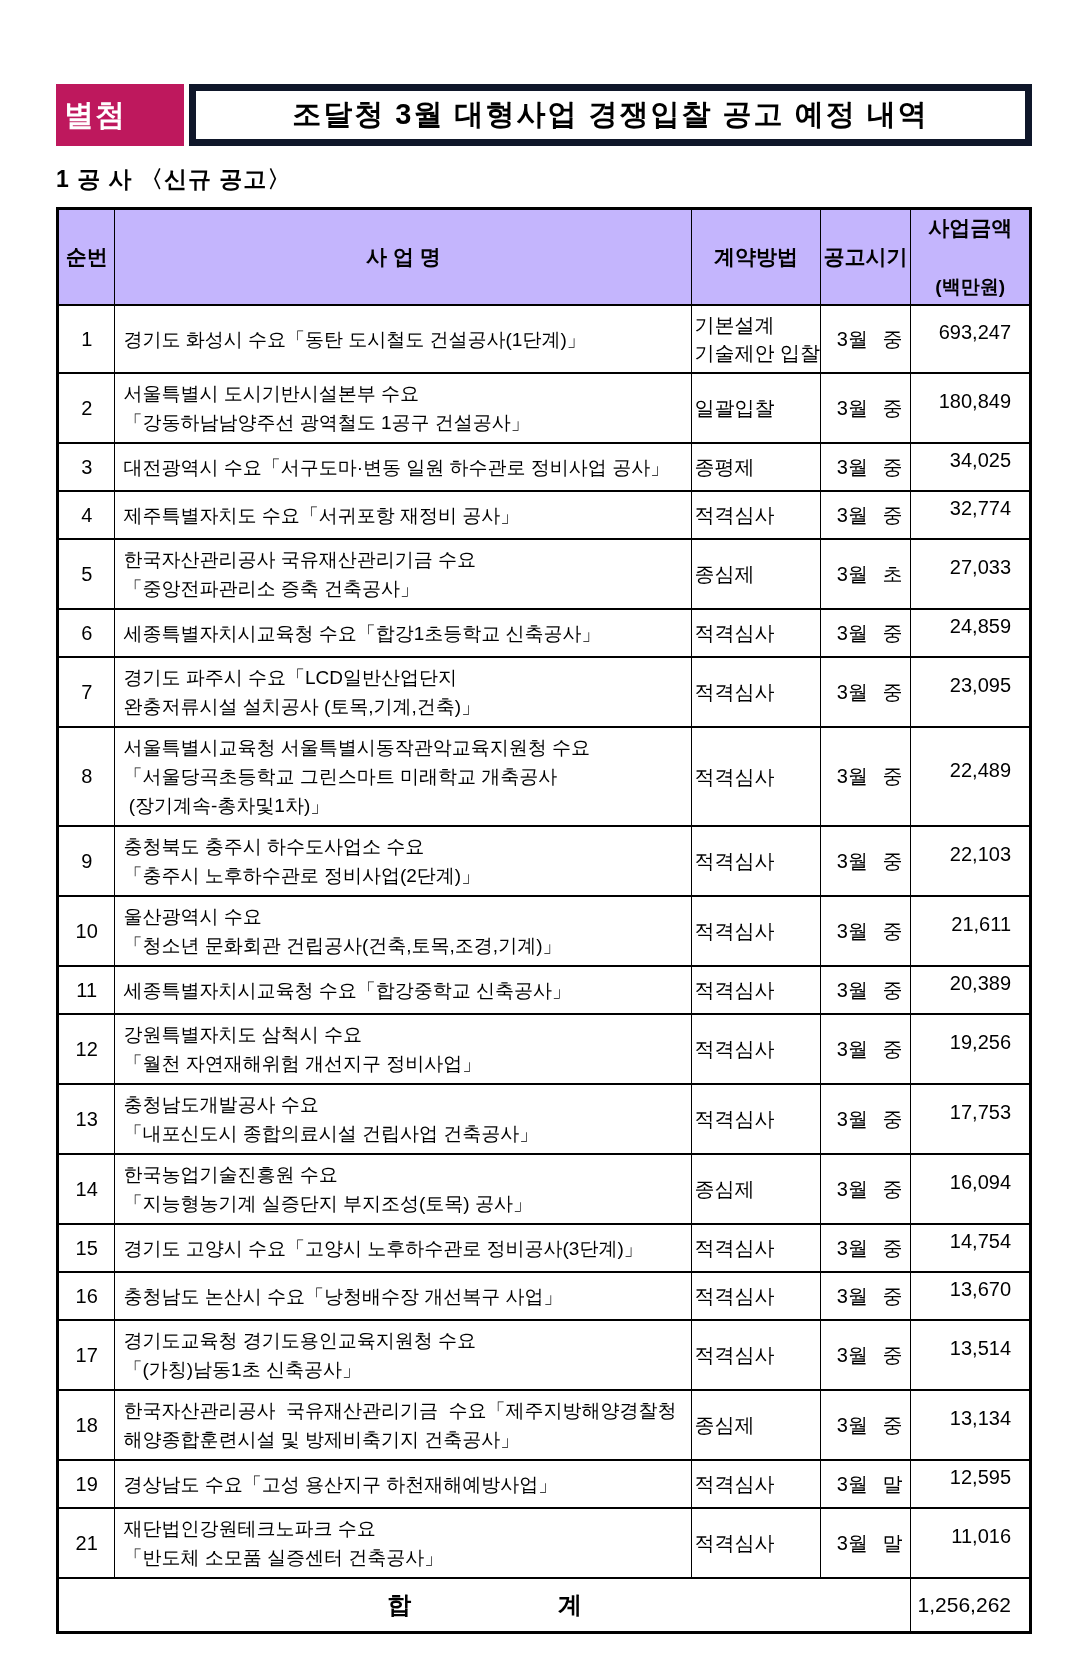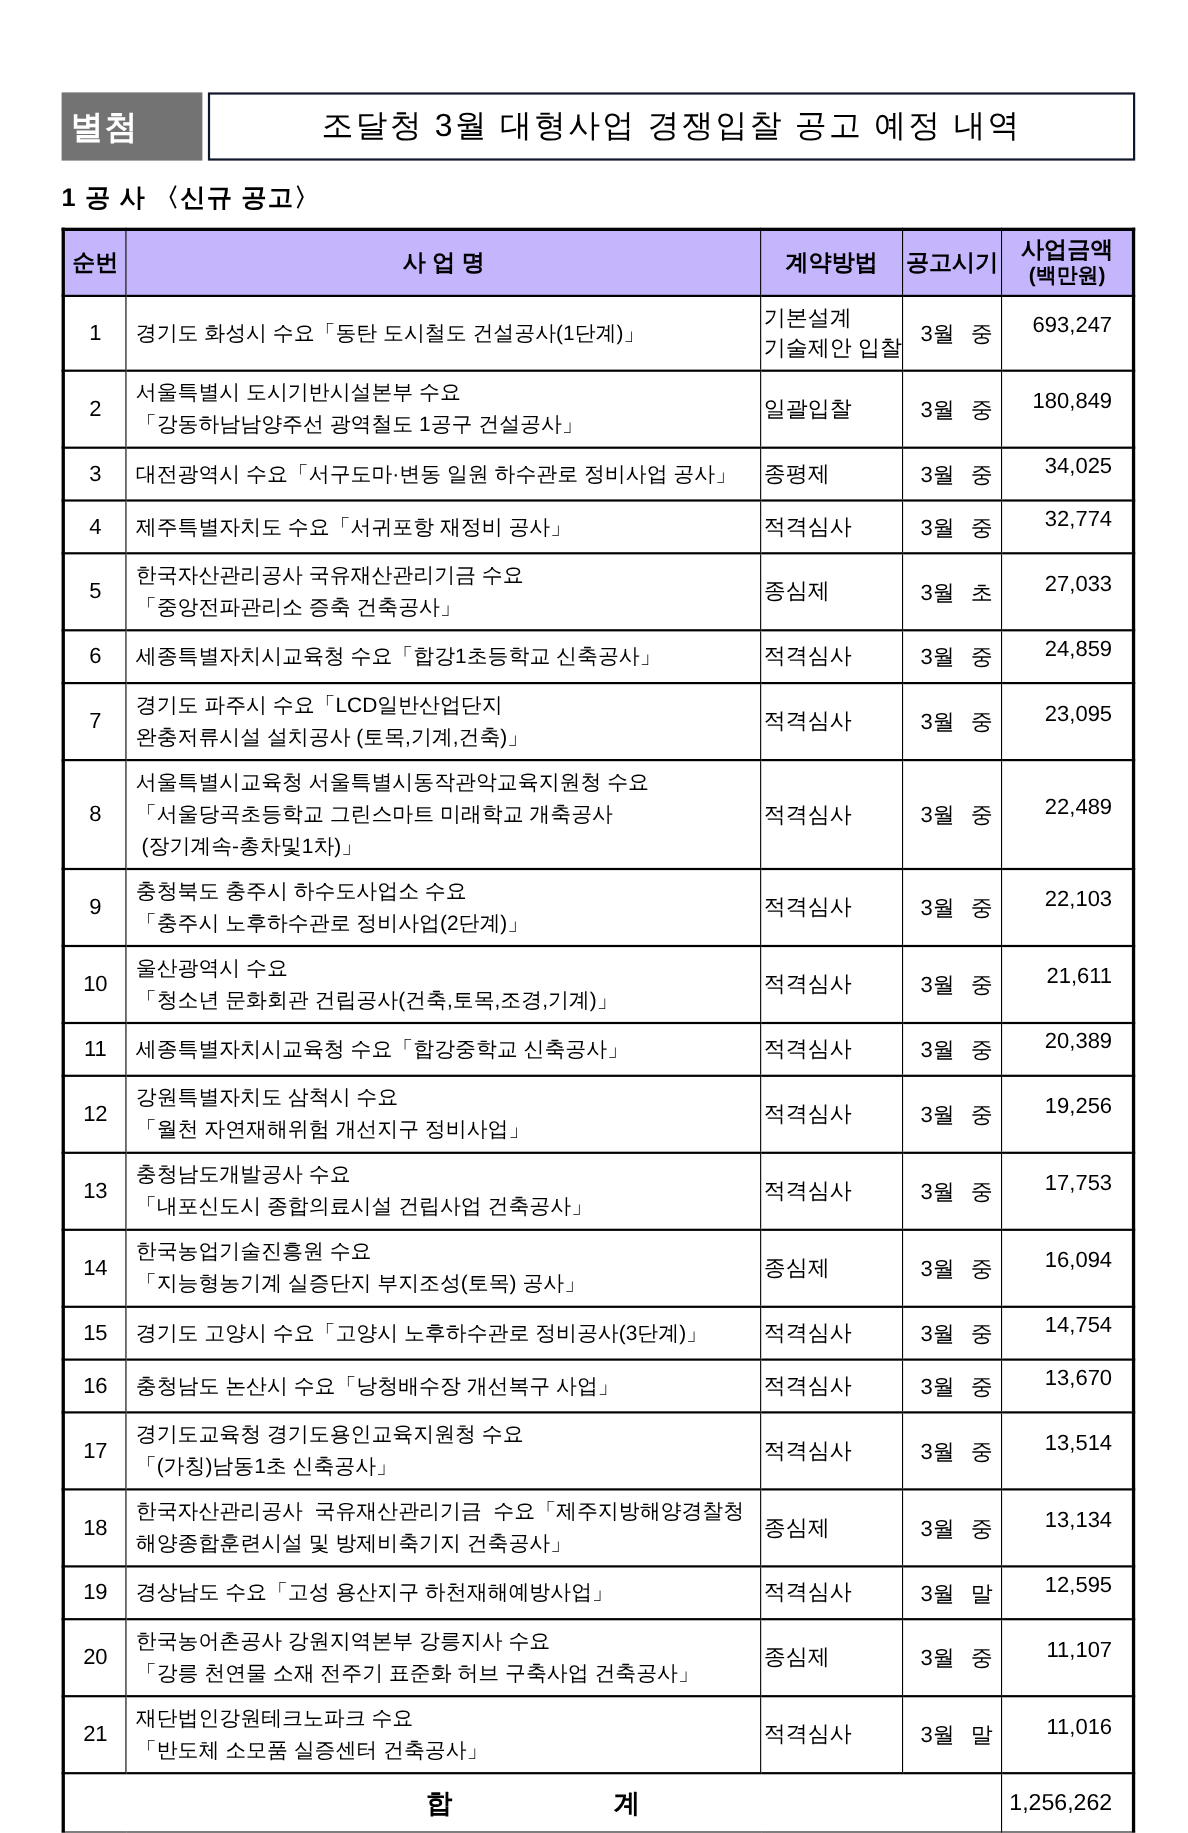--- a/index.html
+++ b/index.html
@@ -19,39 +19,39 @@
     padding: 84px 48px 0 56px;
   }
   .header-row {
     display: flex;
     align-items: stretch;
     height: 62px;
   }
   .badge {
     box-sizing: border-box;
     width: 128px;
-    background: #737373;
+    background: #be185d;
     color: #ffffff;
     font-size: 30px;
     font-weight: bold;
     display: flex;
     align-items: center;
     padding-left: 8px;
     letter-spacing: 1px;
   }
   .title-box {
     box-sizing: border-box;
     flex: 1;
     margin-left: 5px;
-    border: 2px solid #0f172a;
+    border: 7px solid #0f172a;
     display: flex;
     align-items: center;
     justify-content: center;
     font-size: 29px;
-    font-weight: normal;
+    font-weight: bold;
     letter-spacing: 2px;
   }
   .section-heading {
     margin-top: 18px;
     font-size: 23px;
     font-weight: bold;
     letter-spacing: 1px;
   }
   table.main {
     width: 100%;
@@ -74,21 +74,21 @@
     vertical-align: middle;
   }
   thead th {
     background: #c4b5fd;
     font-weight: bold;
     font-size: 21px;
     text-align: center;
     padding: 6px 2px;
     line-height: 24px;
   }
-  thead th .sub { font-size: 19px; line-height: 22px; }
+  thead th .sub { font-size: 19px; line-height: 22px; margin-top: 36px; }
   td { font-size: 20px; }
   td.c-no {
     text-align: center;
     padding: 5px 0;
   }
   td.c-name {
     padding: 5px 2px 5px 8px;
     font-size: 19px;
   }
   td.c-name .line {
@@ -390,32 +390,20 @@
     <td class="c-name">
             <div class="line">경상남도 수요「고성 용산지구 하천재해예방사업」</div>
           </td>
     <td class="c-method">
             <div class="line">적격심사</div>
           </td>
     <td class="c-timing">3월 말</td>
     <td class="c-amount">12,595</td>
   </tr>
 
-  <tr>
-    <td class="c-no">20</td>
-    <td class="c-name">
-            <div class="line">한국농어촌공사 강원지역본부 강릉지사 수요</div>
-            <div class="line">「강릉 천연물 소재 전주기 표준화 허브 구축사업 건축공사」</div>
-          </td>
-    <td class="c-method">
-            <div class="line">종심제</div>
-          </td>
-    <td class="c-timing">3월 중</td>
-    <td class="c-amount">11,107</td>
-  </tr>
 
   <tr>
     <td class="c-no">21</td>
     <td class="c-name">
             <div class="line">재단법인강원테크노파크 수요</div>
             <div class="line">「반도체 소모품 실증센터 건축공사」</div>
           </td>
     <td class="c-method">
             <div class="line">적격심사</div>
           </td>

